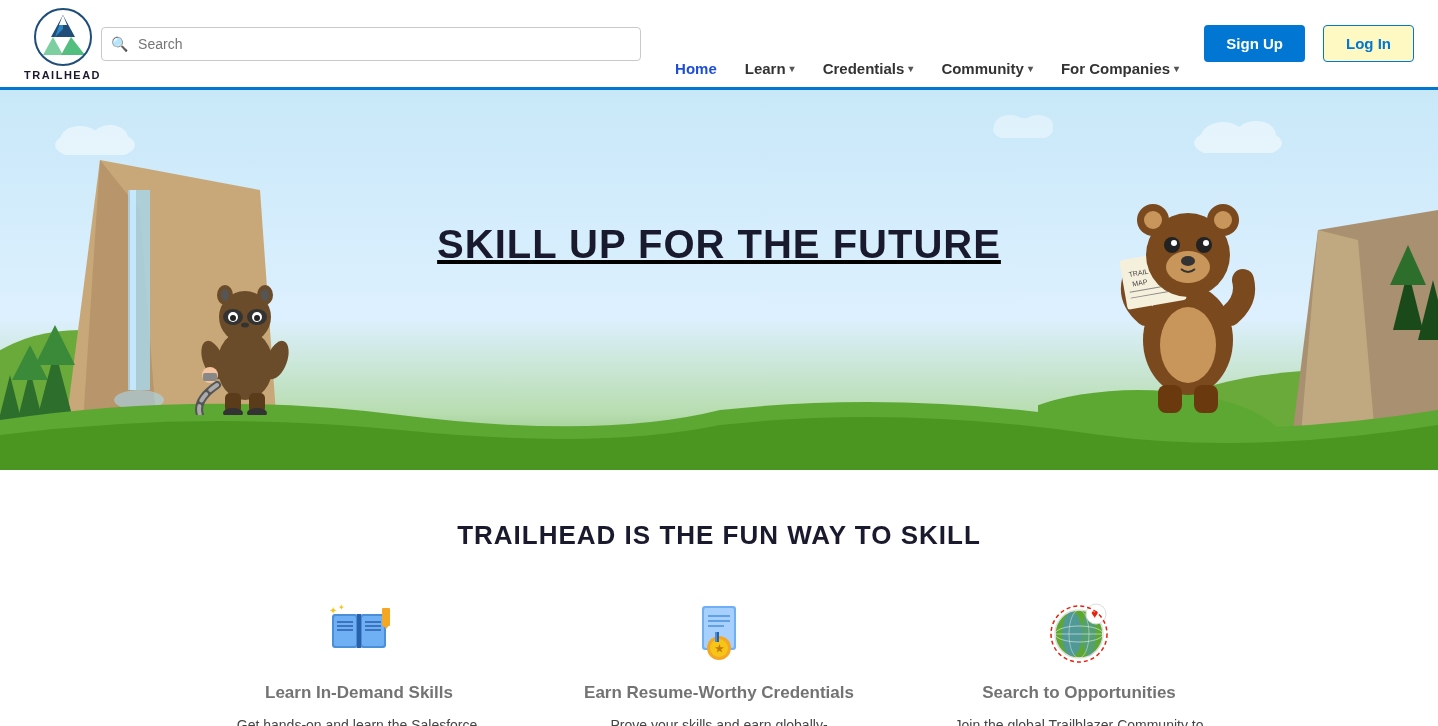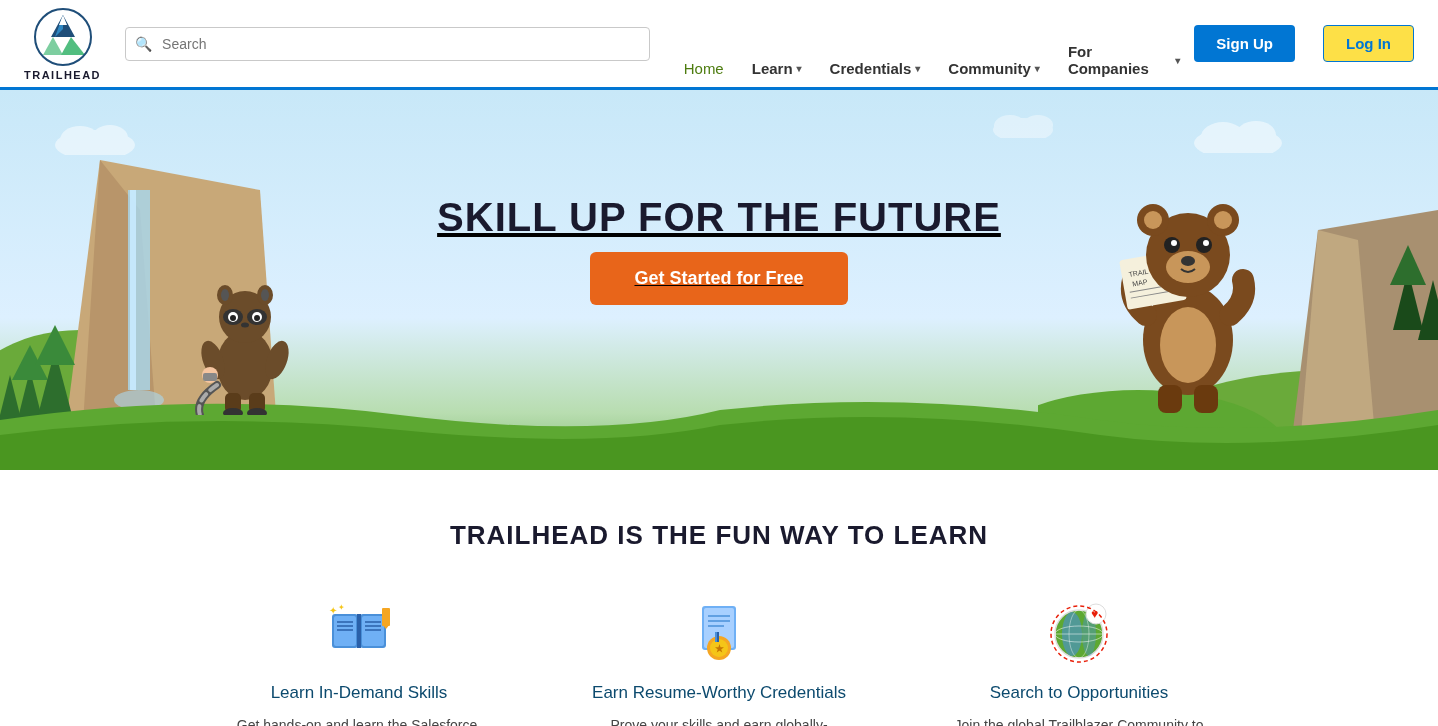--- a/index.html
+++ b/index.html
@@ -12,21 +12,20 @@
       padding: 0 24px;
       height: 90px;
       background: #fff;
       border-bottom: 3px solid #0176d3;
       position: relative;
     }
     .logo-area {
       display: flex;
       flex-direction: column;
       align-items: center;
-      margin-right: 24px;
       flex-shrink: 0;
     }
     .logo-icon {
       width: 60px;
       height: 60px;
     }
     .logo-text {
       font-size: 11px;
       font-weight: 700;
       color: #1a1a2e;
@@ -70,46 +69,46 @@
       cursor: pointer;
       display: flex;
       align-items: center;
       gap: 4px;
       border-bottom: 3px solid transparent;
       margin-bottom: -3px;
       font-weight: 700;
     }
     .nav-item.active {
       border-bottom: 3px solid #0176d3;
-      color: #4d7c0f;
-      font-weight: 400;
+      color: #1d4ed8;
+      font-weight: 700;
       text-align: center;
     }
     .nav-item .chevron {
       font-size: 10px;
       color: #555;
     }
     .header-actions {
       display: flex;
-      gap: 28px;
+      gap: 18px;
       align-items: center;
       flex-shrink: 0;
     }
     .btn-signup {
       background: #0176d3;
       color: #fff;
       border: none;
       border-radius: 4px;
       padding: 10px 22px;
       font-size: 15px;
       font-weight: 600;
       cursor: pointer;
     }
     .btn-login {
-      background: #fde047;
+      background: #fef9c3;
       color: #0176d3;
       border: 1.5px solid #0176d3;
       border-radius: 4px;
       padding: 9px 22px;
       font-size: 15px;
       font-weight: 600;
       cursor: pointer;
     }
 
     
@@ -188,22 +187,22 @@
     }
     .feature-icon-area {
       width: 80px;
       height: 80px;
       display: flex;
       align-items: center;
       justify-content: center;
     }
     .feature-name {
       font-size: 17px;
-      font-weight: 400;
-      color: #0c4a6e;
+      font-weight: 700;
+      color: #737373;
     }
     .feature-desc {
       font-size: 14px;
       color: #444;
       line-height: 1.5;
       text-align: center;
     }
   </style>
 </head>
 <body>
@@ -394,26 +393,25 @@
     <ellipse cx="70" cy="76" rx="7" ry="5" fill="#333"></ellipse>
 
     <path d="M63,84 Q70,90 77,84" stroke="#333" stroke-width="2" fill="none"></path>
 
     <rect x="40" y="200" width="24" height="28" rx="8" fill="#6a3a0e"></rect>
     <rect x="76" y="200" width="24" height="28" rx="8" fill="#6a3a0e"></rect>
   </svg>
 
   <div class="hero-content">
     <h1 class="hero-title">SKILL UP FOR THE FUTURE</h1>
-    <button class="btn-cta">Get Started for Free</button>
   </div>
 </section>
 
 <section class="features">
-  <h2 class="features-title">TRAILHEAD IS THE FUN WAY TO LEARN</h2>
+  <h2 class="features-title">TRAILHEAD IS THE FUN WAY TO SKILL</h2>
   <div class="features-grid">
 
     <div class="feature-item">
       <div class="feature-icon-area">
         <svg width="70" height="70" viewBox="0 0 70 70" xmlns="http://www.w3.org/2000/svg">
 
           <rect x="8" y="18" width="26" height="34" rx="3" fill="#4a90d9"></rect>
           <rect x="36" y="18" width="26" height="34" rx="3" fill="#4a90d9"></rect>
           <rect x="10" y="20" width="22" height="30" rx="2" fill="#6fb0f5"></rect>
           <rect x="38" y="20" width="22" height="30" rx="2" fill="#6fb0f5"></rect>

